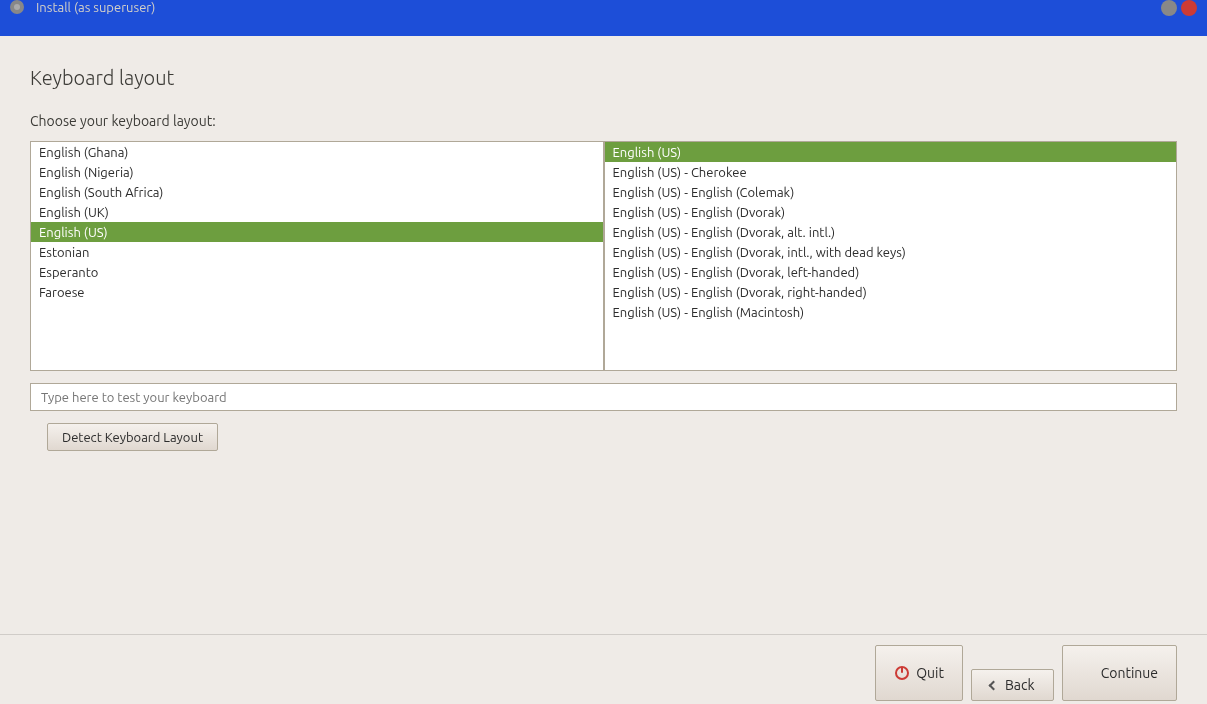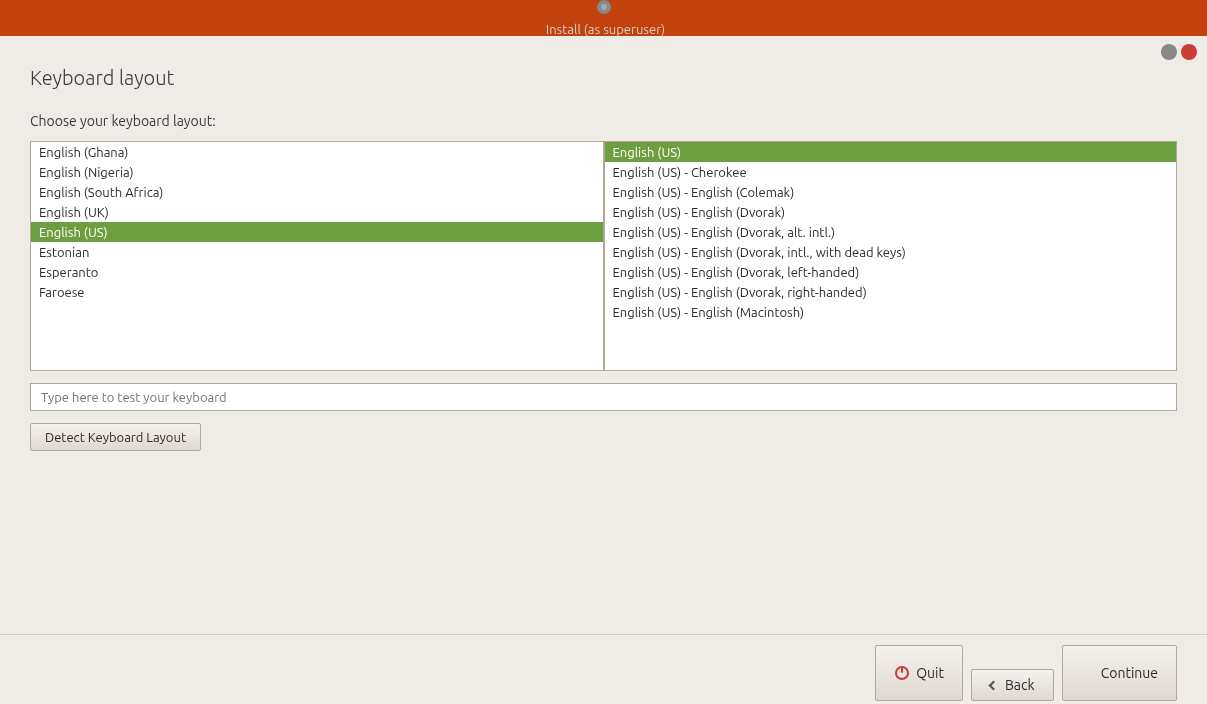--- a/index.html
+++ b/index.html
@@ -7,27 +7,26 @@
       width: 1207px;
       height: 704px;
       background: #3c3b37;
       font-family: Ubuntu, 'DejaVu Sans', sans-serif;
       font-size: 14px;
       overflow: hidden;
     }
 
     
     .titlebar {
-      background: #c2410c;
+      background: #1d4ed8;
       height: 36px;
       display: flex;
-      align-items: center;
+      align-items: flex-start;
       padding: 0 10px;
       gap: 8px;
-      flex-direction: column;
     }
     .titlebar-dot {
       width: 14px;
       height: 14px;
       border-radius: 50%;
     }
     .titlebar-title {
       color: #d4d0c8;
       font-size: 13px;
       margin-left: 4px;
@@ -129,20 +128,21 @@
     
     .detect-btn {
       background: linear-gradient(to bottom, #f5f1ed, #e0d8d0);
       border: 1px solid #b0a898;
       padding: 6px 14px;
       font-size: 13px;
       cursor: pointer;
       font-family: inherit;
       color: #2c2c2c;
       border-radius: 2px;
+      margin-left: 17px;
     }
 
     
     .action-bar {
       background: #efebe7;
       padding: 10px 30px;
       display: flex;
       justify-content: flex-end;
       gap: 8px;
       border-top: 1px solid #d0ccc8;

